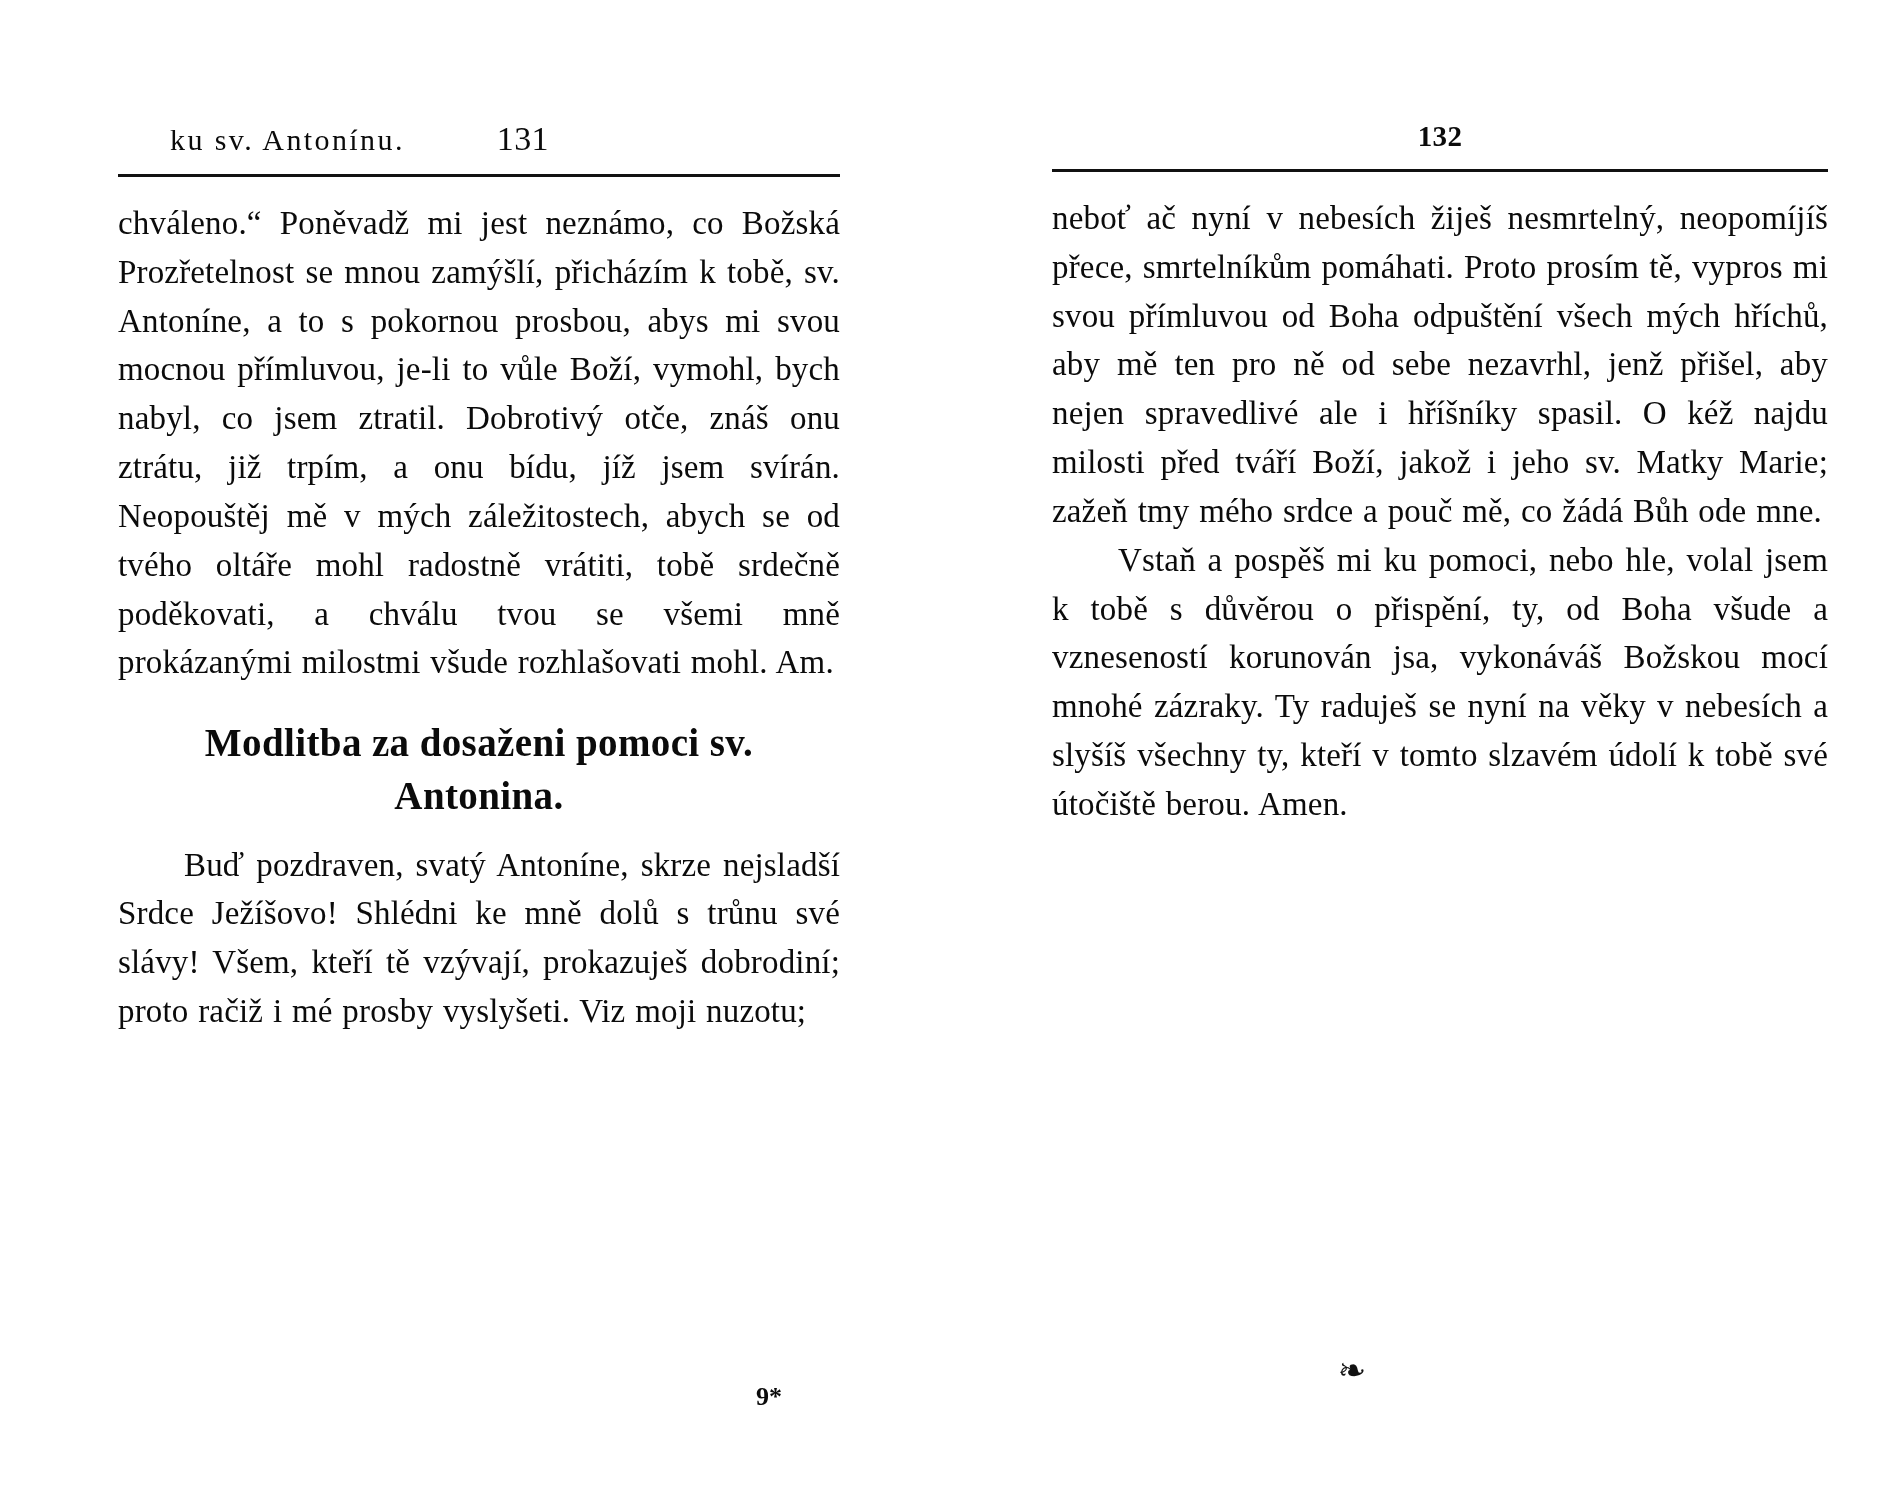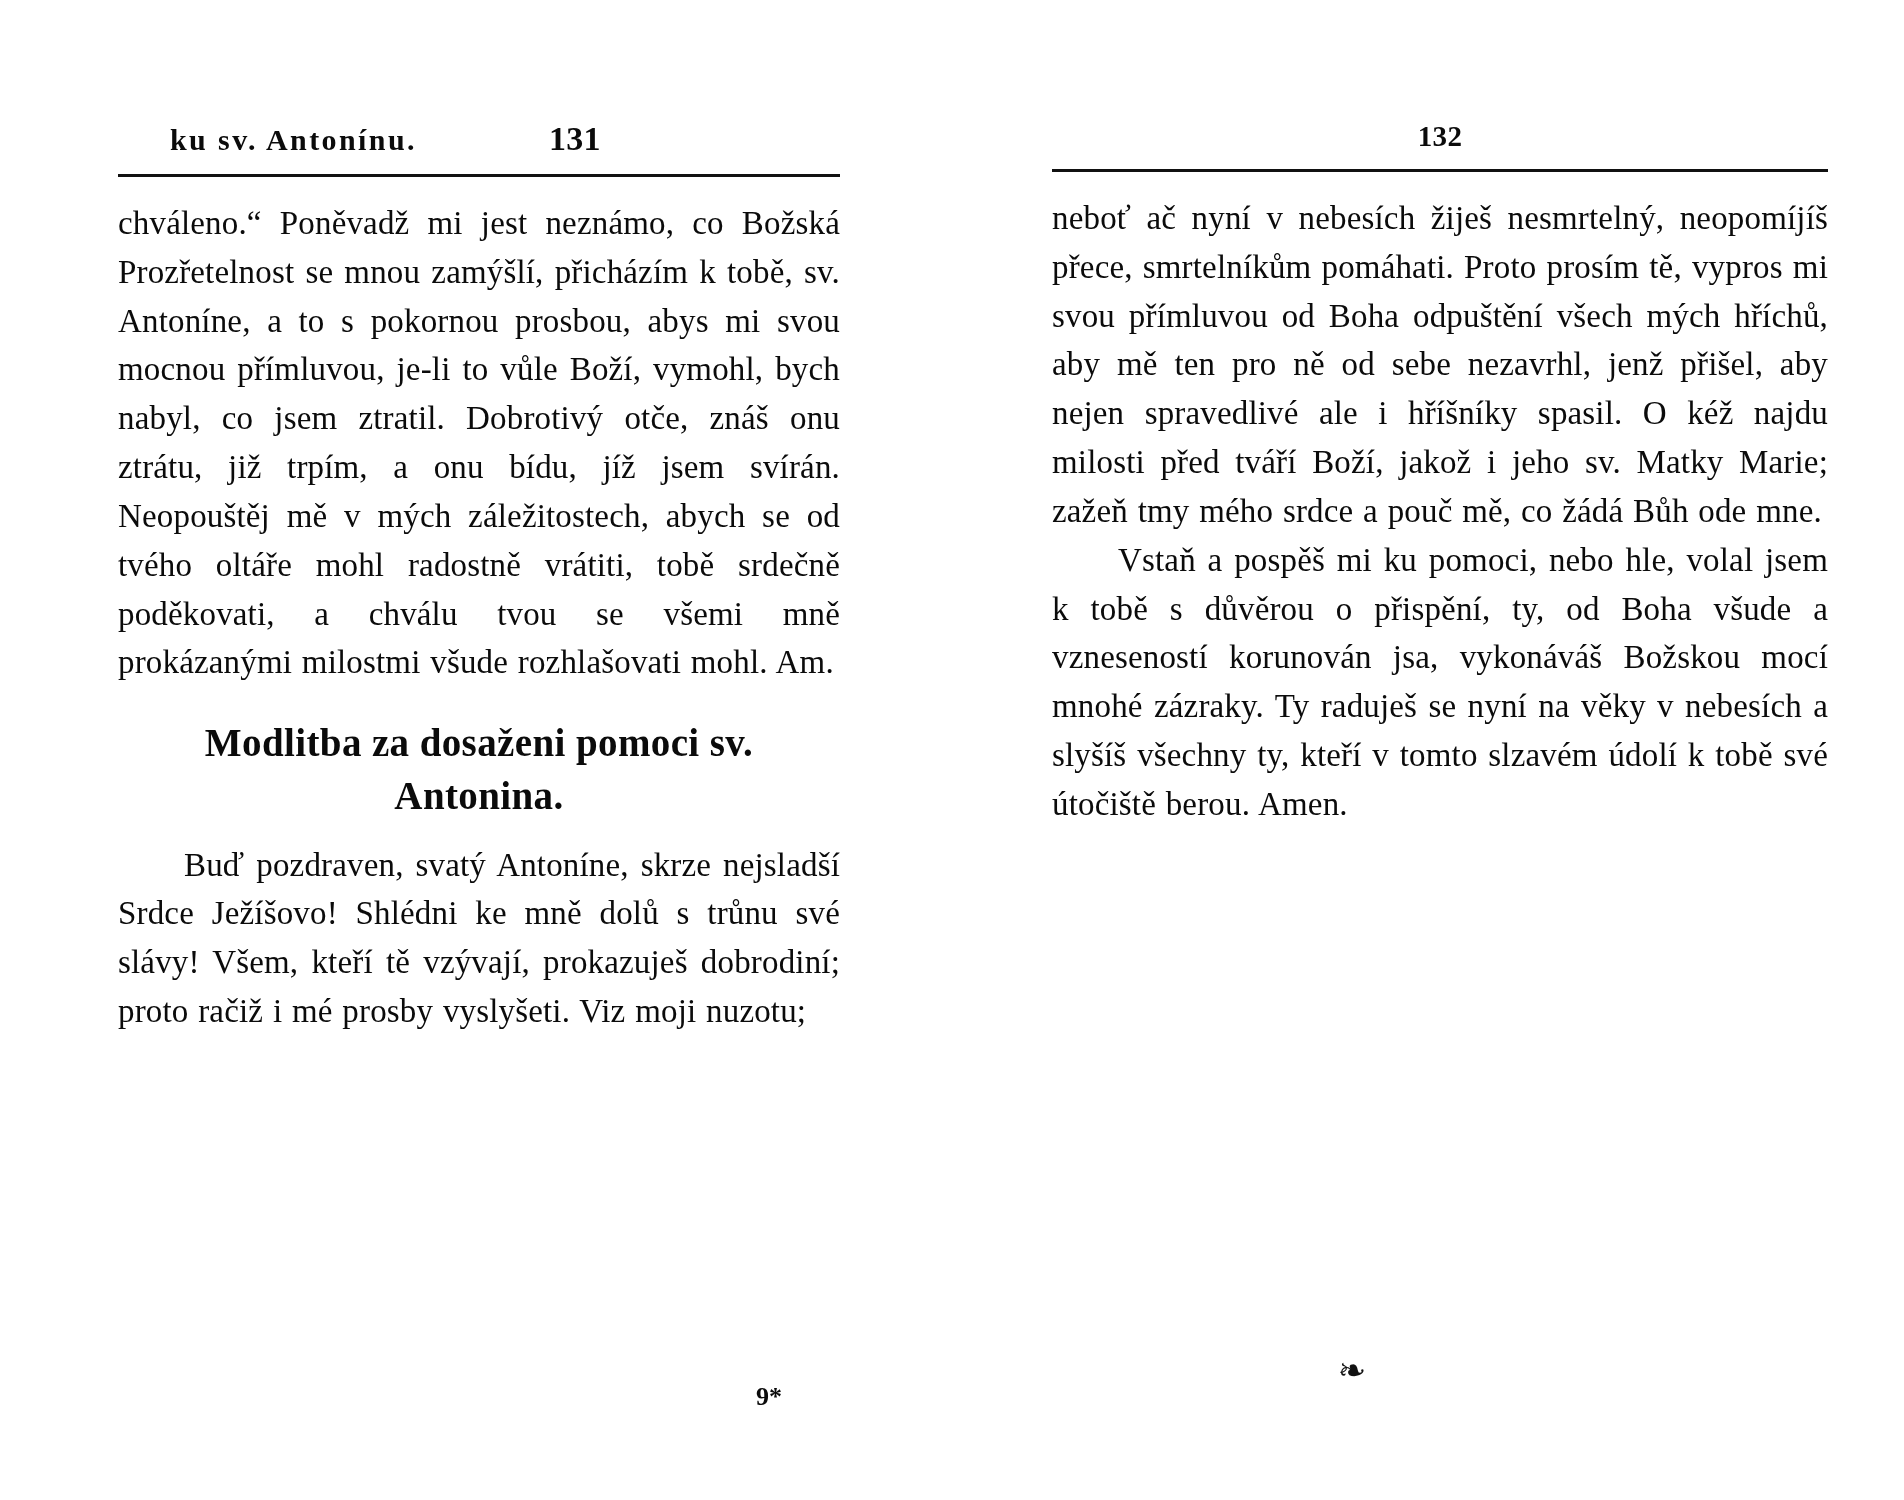--- a/index.html
+++ b/index.html
@@ -37,30 +37,30 @@
     padding: 120px 76px 0 100px;
   }
 
   
   .head-left {
     display: flex;
     align-items: baseline;
     justify-content: flex-start;
     gap: 60px;
     padding-left: 52px;
-    font-weight: bold;
+    font-weight: normal;
     letter-spacing: 0.02em;
   }
   .head-left .head-title {
     font-size: 30px;
     letter-spacing: 0.08em;
   }
   .head-left .head-folio {
     font-size: 34px;
-    margin-left: 72px;
+    margin-left: 32px;
   }
 
   .head-right {
     display: flex;
     align-items: baseline;
     justify-content: center;
     font-weight: bold;
     gap: 12px;
     font-size: 29px;
     letter-spacing: 0.01em;

